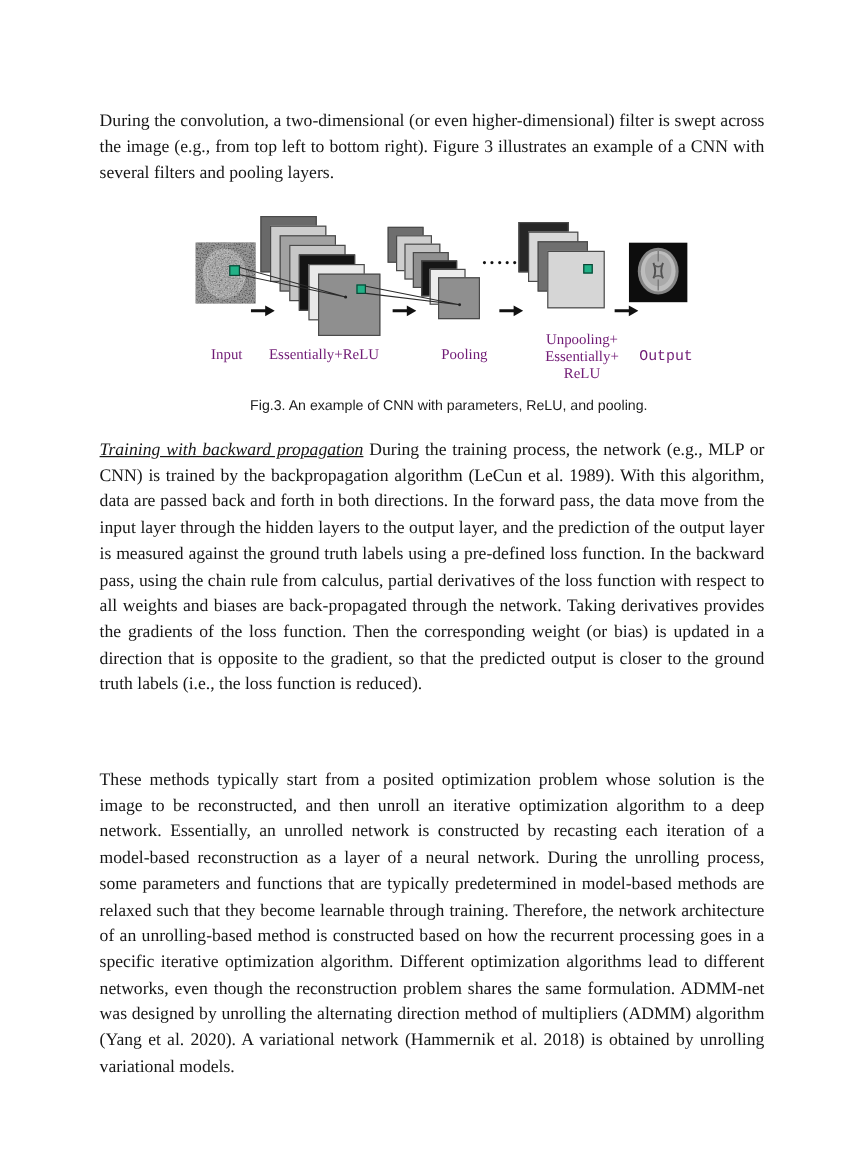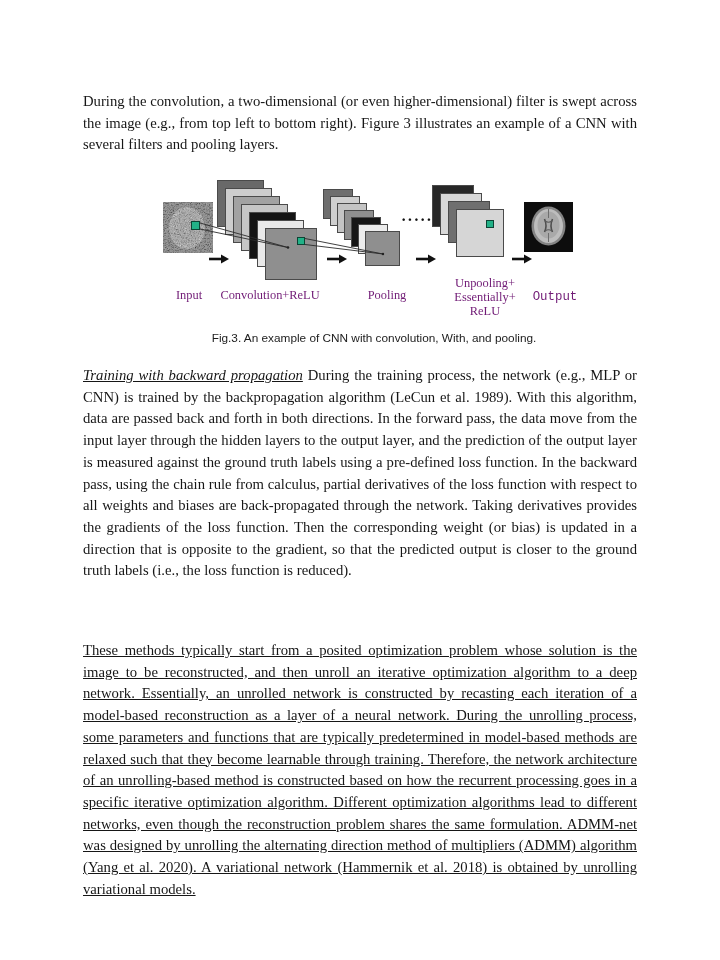--- a/index.html
+++ b/index.html
@@ -6,21 +6,21 @@
   .page{
     position:relative;width:660px;height:960px;background:#ffffff;overflow:hidden;
     font-family:"Liberation Serif","DejaVu Serif",serif;color:#161616;
   }
   .para{
     position:absolute;left:83px;width:554px;margin:0;
     font-size:14.7px;line-height:21.7px;text-align:justify;text-justify:inter-word;
   }
   .p1{top:91px;}
   .p2{top:365px;}
-  .p3{top:640px;text-decoration:underline;}
+  .p3{top:640px;}
   .lead{font-style:italic;text-decoration:underline;}
   .heading{
     position:absolute;left:83px;top:611px;width:554px;margin:0;
     font-size:14.9px;line-height:22px;font-weight:bold;word-spacing:5px;
   }
   
   .figure{position:absolute;left:0;top:0;width:720px;height:345px;}
   .stack{position:absolute;left:0;top:0;width:0;height:0;}
   .layer{position:absolute;border:1px solid #4a4a4a;box-sizing:border-box;}
   .brain{position:absolute;line-height:0;}
@@ -144,31 +144,31 @@
     <span class="arrow a3"><svg width="20" height="10" viewBox="0 0 20 10">
           <line x1="0" y1="5" x2="13" y2="5" stroke="#111" stroke-width="2.6"></line>
           <polygon points="12,0.5 20,5 12,9.5" fill="#111"></polygon>
         </svg></span>
     <span class="arrow a4"><svg width="20" height="10" viewBox="0 0 20 10">
           <line x1="0" y1="5" x2="13" y2="5" stroke="#111" stroke-width="2.6"></line>
           <polygon points="12,0.5 20,5 12,9.5" fill="#111"></polygon>
         </svg></span>
 
     <div class="flabel l-input">Input</div>
-    <div class="flabel l-conv">Convolution+ReLU</div>
+    <div class="flabel l-conv">Essentially+ReLU</div>
     <div class="flabel l-pooling">Pooling</div>
     <div class="flabel l-unpool">
       <div>Unpooling+</div>
       <div>Essentially+</div>
       <div>ReLU</div>
     </div>
     <div class="flabel l-output">Output</div>
   </div>
 
-  <div class="caption">Fig.3. An example of CNN with convolution, With, and pooling.</div>
+  <div class="caption">Fig.3. An example of CNN with parameters, ReLU, and pooling.</div>
 
   <p class="para p2">
     <span class="lead">Training with backward propagation</span>
     <span>During the training process, the network (e.g., MLP or CNN) is trained by the backpropagation algorithm (LeCun et al. 1989). With this algorithm, data are passed back and forth in both directions. In the forward pass, the data move from the input layer through the hidden layers to the output layer, and the prediction of the output layer is measured against the ground truth labels using a pre-defined loss function. In the backward pass, using the chain rule from calculus, partial derivatives of the loss function with respect to all weights and biases are back-propagated through the network. Taking derivatives provides the gradients of the loss function. Then the corresponding weight (or bias) is updated in a direction that is opposite to the gradient, so that the predicted output is closer to the ground truth labels (i.e., the loss function is reduced).</span>
   </p>
 
 
   <p class="para p3">These methods typically start from a posited optimization problem whose solution is the image to be reconstructed, and then unroll an iterative optimization algorithm to a deep network. Essentially, an unrolled network is constructed by recasting each iteration of a model-based reconstruction as a layer of a neural network. During the unrolling process, some parameters and functions that are typically predetermined in model-based methods are relaxed such that they become learnable through training. Therefore, the network architecture of an unrolling-based method is constructed based on how the recurrent processing goes in a specific iterative optimization algorithm. Different optimization algorithms lead to different networks, even though the reconstruction problem shares the same formulation. ADMM-net was designed by unrolling the alternating direction method of multipliers (ADMM) algorithm (Yang et al. 2020). A variational network (Hammernik et al. 2018) is obtained by unrolling variational models.</p>
 
 </div>

